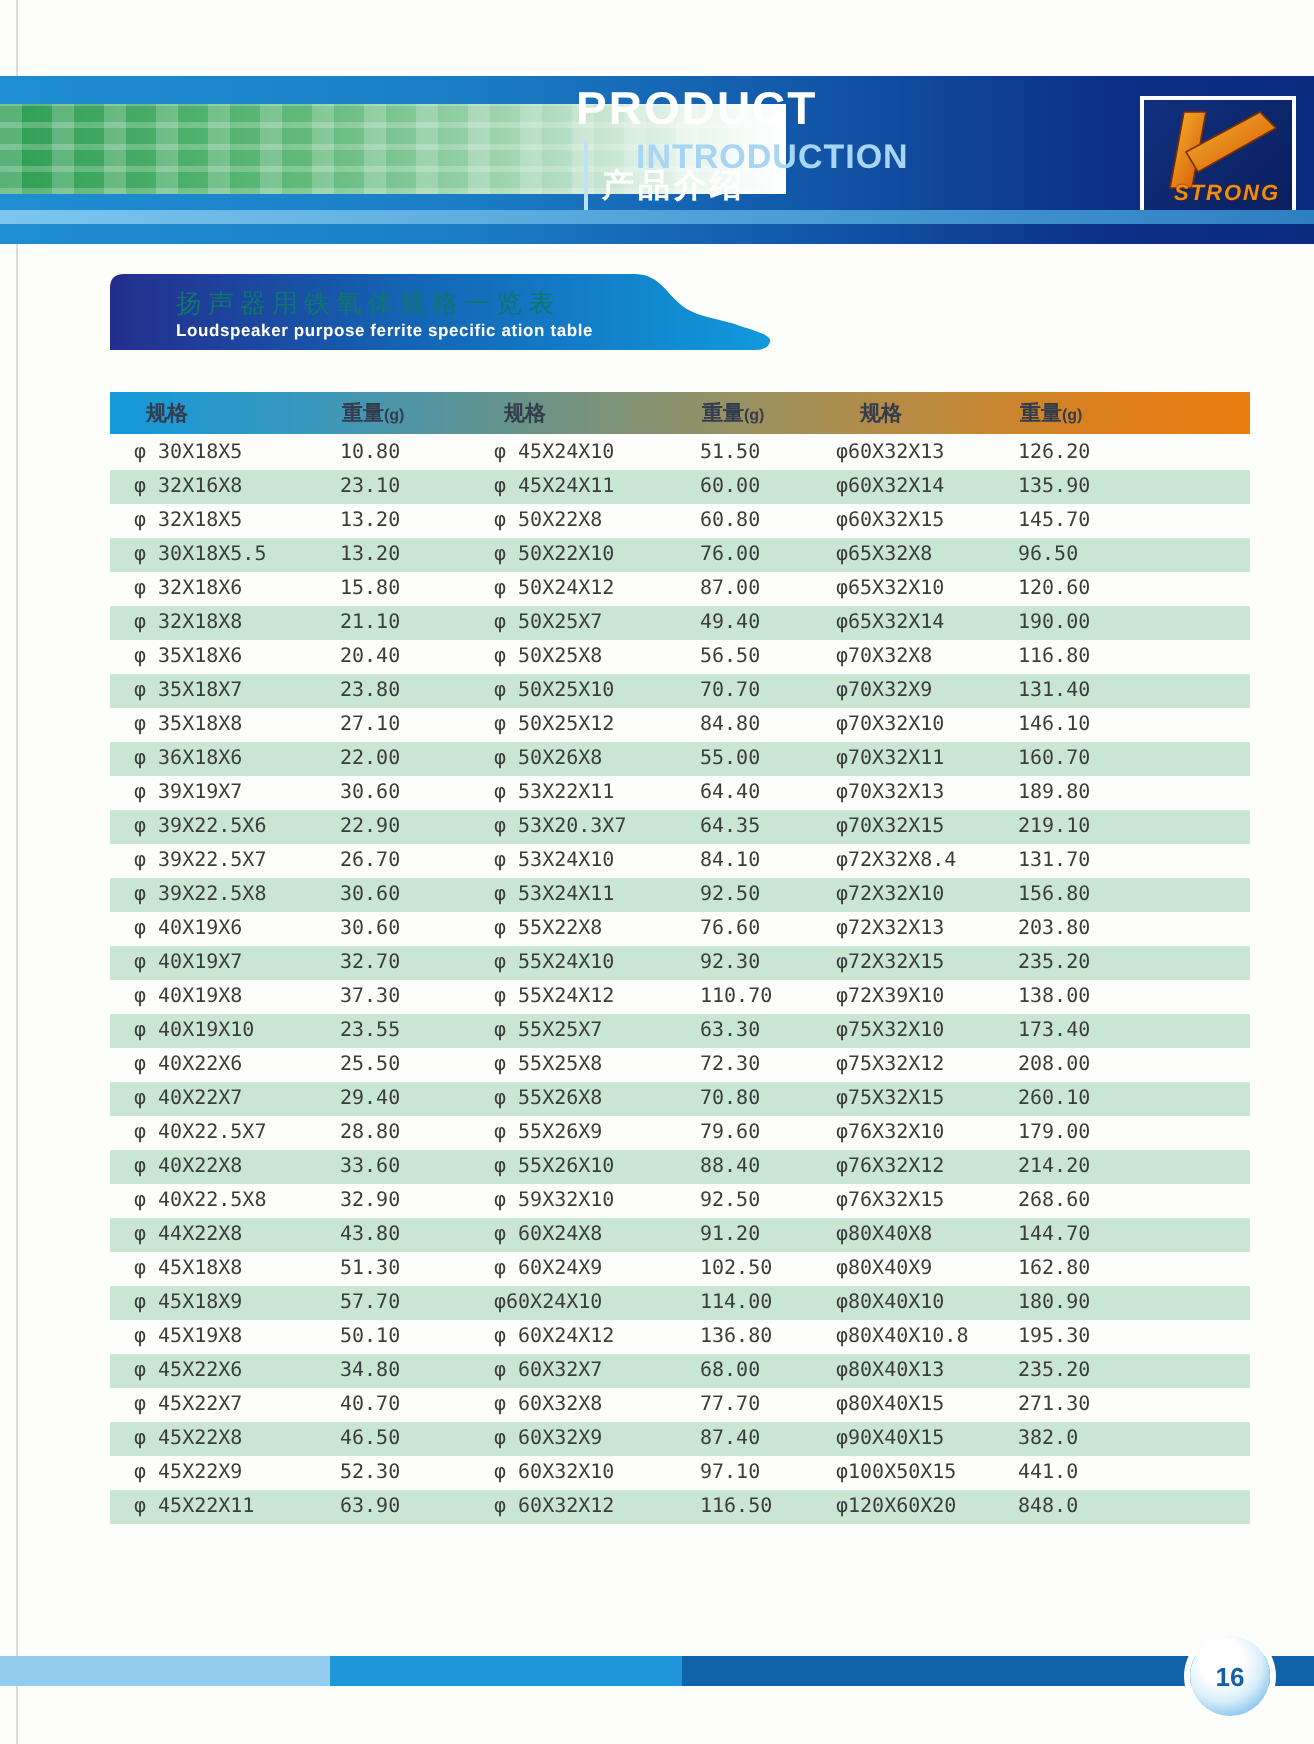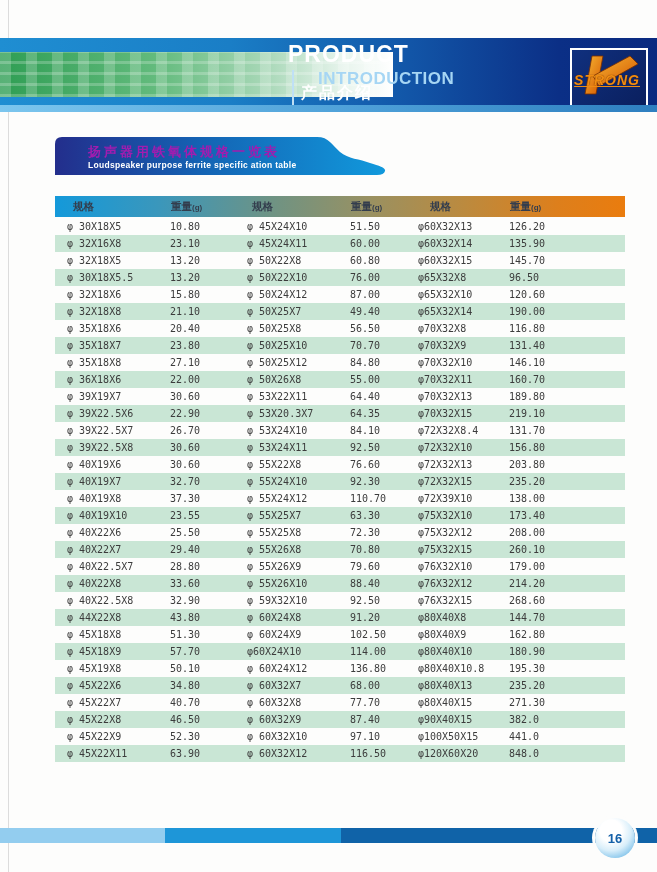--- a/index.html
+++ b/index.html
@@ -1,45 +1,45 @@
 <!DOCTYPE html>
 <html><head>
 <meta charset="utf-8">
 <style>
   * { margin:0; padding:0; box-sizing:border-box; }
   body { font-family:"Liberation Sans", sans-serif; background:#ffffff; }
   .page { position:relative; width:657px; height:872px; background:#fdfdfc; overflow:hidden; }
   .edge-line { position:absolute; left:8px; top:0; width:1px; height:872px; background:#dcdcdc; }
 
   
-  .header-band { position:absolute; left:0; top:38px; width:657px; height:67px;
+  .header-band { position:absolute; left:0; top:38px; width:657px; height:84px;
     background:linear-gradient(90deg,#1f8ed2 0%,#1a7ec6 35%,#1256a8 62%,#0b2f86 85%,#0a2a80 100%); }
   .header-substrip { position:absolute; left:0; top:105px; width:657px; height:7px;
     background:linear-gradient(90deg,#7cc6ee 0%,#4da0d8 55%,#2e7fc0 100%); }
   .pattern-strip { position:absolute; left:0; top:14px; width:393px; height:45px;
     background-image:
       repeating-linear-gradient(0deg, rgba(255,255,255,0.22) 0 3px, rgba(255,255,255,0) 3px 11px),
       repeating-linear-gradient(90deg, rgba(255,255,255,0.20) 0 11px, rgba(255,255,255,0) 11px 26px),
       linear-gradient(90deg,#2f9e54 0%,#63bb7d 40%,#a9d8b8 68%,#e9f5ee 88%,#ffffff 100%);
   }
   .title-block { position:absolute; left:288px; top:5px; width:170px; height:60px; color:#fff; }
   .t-product { font-size:23px; font-weight:bold; letter-spacing:1px; line-height:23px; }
   .t-intro { position:absolute; left:30px; top:26px; font-size:17px; font-weight:bold; color:#a6d6f4; letter-spacing:0.5px; }
   .t-vline { position:absolute; left:4px; top:27px; width:2px; height:36px; background:#bfe0f5; }
   .t-cn { position:absolute; left:13px; top:40px; font-size:16px; font-weight:bold; letter-spacing:2px; }
 
   .logo-box { position:absolute; left:570px; top:10px; width:78px; height:62px;
     background:linear-gradient(135deg,#10307e,#0a1f5e); border:2px solid #ffffff; }
-  .logo-brand { position:absolute; right:6px; bottom:20px; font-size:14px; font-weight:bold; font-style:italic;
-    color:#ef8c12; letter-spacing:1px; text-shadow:0 0 1px #5a2400;text-decoration:underline; }
+  .logo-brand { position:absolute; right:6px; bottom:5px; font-size:11px; font-weight:bold; font-style:italic;
+    color:#ef8c12; letter-spacing:1px; text-shadow:0 0 1px #5a2400; }
 
   
   .title-banner { position:absolute; left:55px; top:137px; width:335px; height:38px; }
   .title-banner svg { position:absolute; left:0; top:0; }
-  .tb-cn { position:absolute; left:33px; top:6px; color:#a21caf; font-size:13px; font-weight:bold; letter-spacing:3px; }
+  .tb-cn { position:absolute; left:33px; top:6px; color:#0f766e; font-size:13px; font-weight:normal; letter-spacing:3px; }
   .tb-en { position:absolute; left:33px; top:23px; color:#fff; font-size:8.5px; font-weight:bold; letter-spacing:0.3px; }
 
   
   .table-wrap { position:absolute; left:55px; top:180px; width:570px;margin-top:16px; }
   .col-header { display:grid; grid-template-columns:115px 77px 103px 68px 91px 116px;
     height:21px; align-items:center;
     background:linear-gradient(90deg,#1499da 0%,#3a97bc 18%,#6e9384 38%,#999162 55%,#bc8a3e 72%,#dd7f1c 88%,#ea7c0e 100%);
     font-size:10.5px; font-weight:bold; color:#333d4d; }
   .hc { white-space:nowrap; }
   .hc .hu { font-size:8px; }

